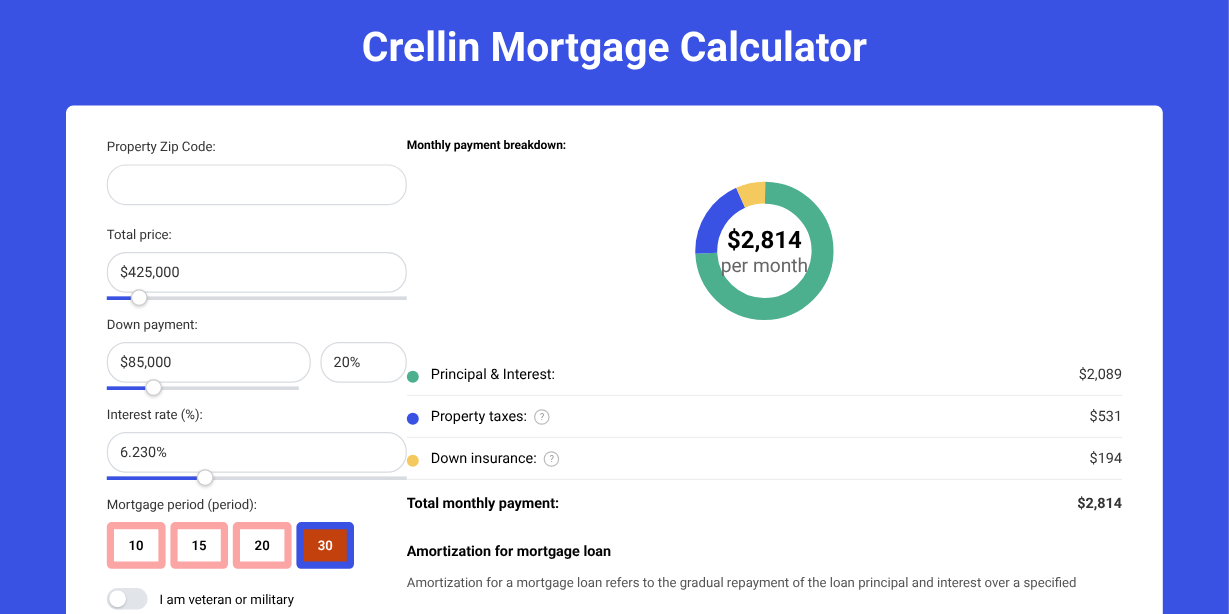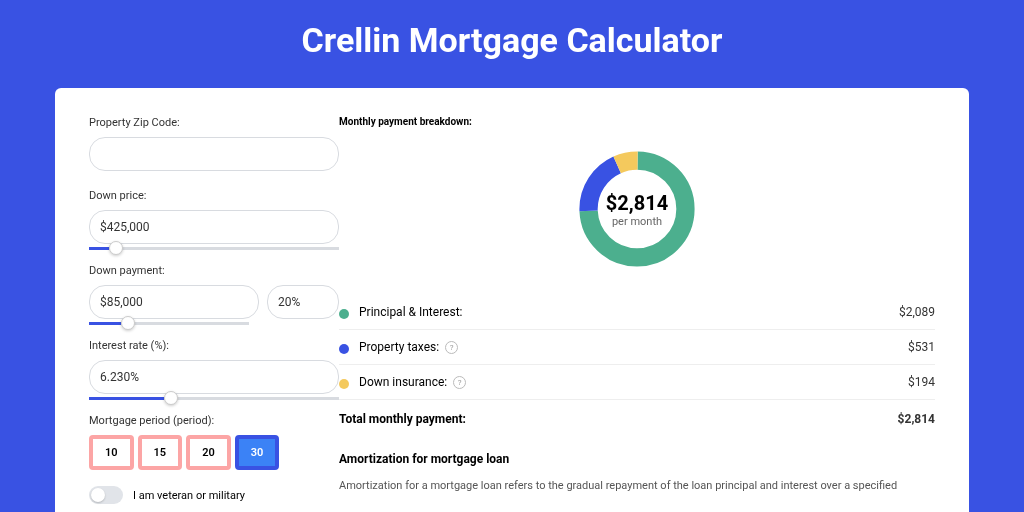--- a/index.html
+++ b/index.html
@@ -11,31 +11,31 @@
 .label{font-size:11px;color:#333;margin-bottom:8px;display:block}
 .input{width:100%;border:1px solid #d8dbe0;border-radius:16px;padding:9px 10px;font-size:12px;color:#333;margin-bottom:4px}
 .group{margin-bottom:14px;position:relative}
 .slider{width:100%;height:3px;background:#d8dbe0;position:relative;margin-top:-1px}
 .slider-fill{position:absolute;height:3px;background:#3952e3;left:0;top:0}
 .thumb{width:14px;height:14px;background:#fff;border:1px solid #ccc;border-radius:50%;position:absolute;top:-6px;box-shadow:0 1px 3px rgba(0,0,0,.2)}
 .row2{display:flex;gap:8px}
 .row2 .input:first-child{flex:1}
 .row2 .input:last-child{width:72px}
 .periods{display:flex;gap:4px}
-.period{border:4px solid #fca5a5;background:#fff;padding:7px 12px;font-size:11px;font-weight:600;border-radius:4px;cursor:pointer}
-.period.active{background:#3b82f6;color:#fff;border-color:#3952e3}
+.period{border:6px solid #fca5a5;background:#fff;padding:7px 12px;font-size:11px;font-weight:600;border-radius:4px;cursor:pointer}
+.period.active{background:#c2410c;color:#fff;border-color:#3952e3}
 .toggle-row{display:flex;align-items:center;gap:10px;margin-top:16px}
 .toggle{width:34px;height:18px;background:#e1e4e9;border-radius:10px;position:relative;cursor:pointer}
 .toggle-knob{width:14px;height:14px;background:#fff;border-radius:50%;position:absolute;top:2px;left:2px;box-shadow:0 1px 2px rgba(0,0,0,.2)}
 .right{flex:1}
 .section-title{font-size:10px;font-weight:700;margin-bottom:18px}
 .donut-wrap{display:flex;justify-content:center;margin-bottom:22px;position:relative}
 .donut-center{position:absolute;top:50%;left:50%;transform:translate(-50%,-50%);text-align:center}
 .donut-val{font-size:20px;font-weight:700}
-.donut-sub{font-size:11px;color:#666}
+.donut-sub{font-size:16px;color:#666}
 .legend-row{display:flex;align-items:flex-end;padding:10px 0;border-bottom:1px solid #eee;font-size:12px}
 .legend-row:last-of-type{border-bottom:1px solid #ccc}
 .dot{width:10px;height:10px;border-radius:50%;margin-right:10px}
 .info-ic{width:13px;height:13px;border:1px solid #bbb;border-radius:50%;margin-left:6px;display:inline-flex;align-items:center;justify-content:center;font-size:8px;color:#999}
 .legend-val{margin-left:auto;color:#333}
 .total-row{display:flex;padding:12px 0 18px;font-size:12px;font-weight:700}
 .total-row .legend-val{font-weight:700}
 .amort-title{font-size:12px;font-weight:700;margin-bottom:12px;margin-top:8px}
 .amort-text{font-size:11px;color:#555;line-height:1.5}
 </style>
@@ -46,21 +46,21 @@
   <h1>Crellin Mortgage Calculator</h1>
   <div class="card">
     <div class="left">
 
       <div class="group">
         <label class="label">Property Zip Code:</label>
         <input class="input" value="" style="">
       </div>
 
       <div class="group">
-        <label class="label">Down price:</label>
+        <label class="label">Total price:</label>
         <input class="input" value="$425,000" style="">
         <div class="slider">
           <div class="slider-fill" style="width:8%"></div>
           <div class="thumb" style="left:8%"></div>
         </div>
       </div>
 
       <div class="group">
         <label class="label">Down payment:</label>
         <div class="row2">

